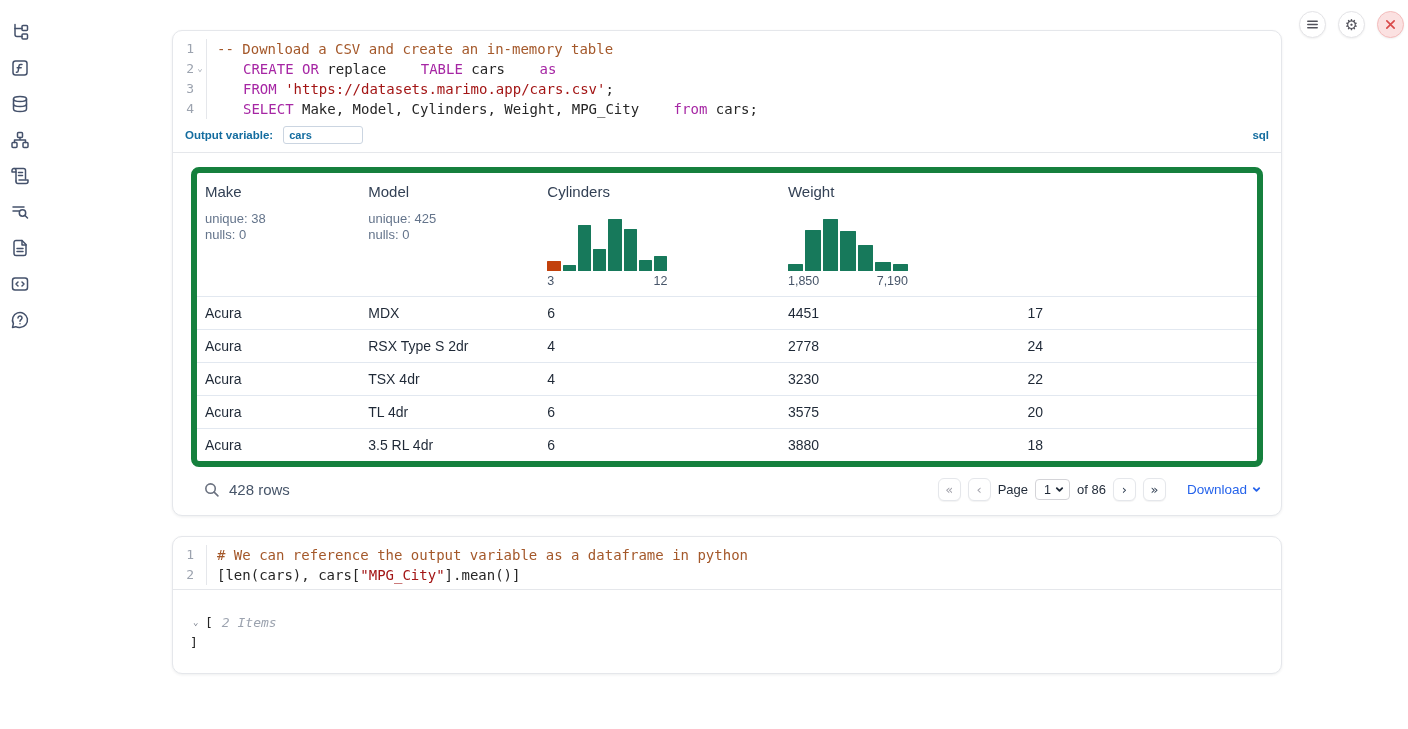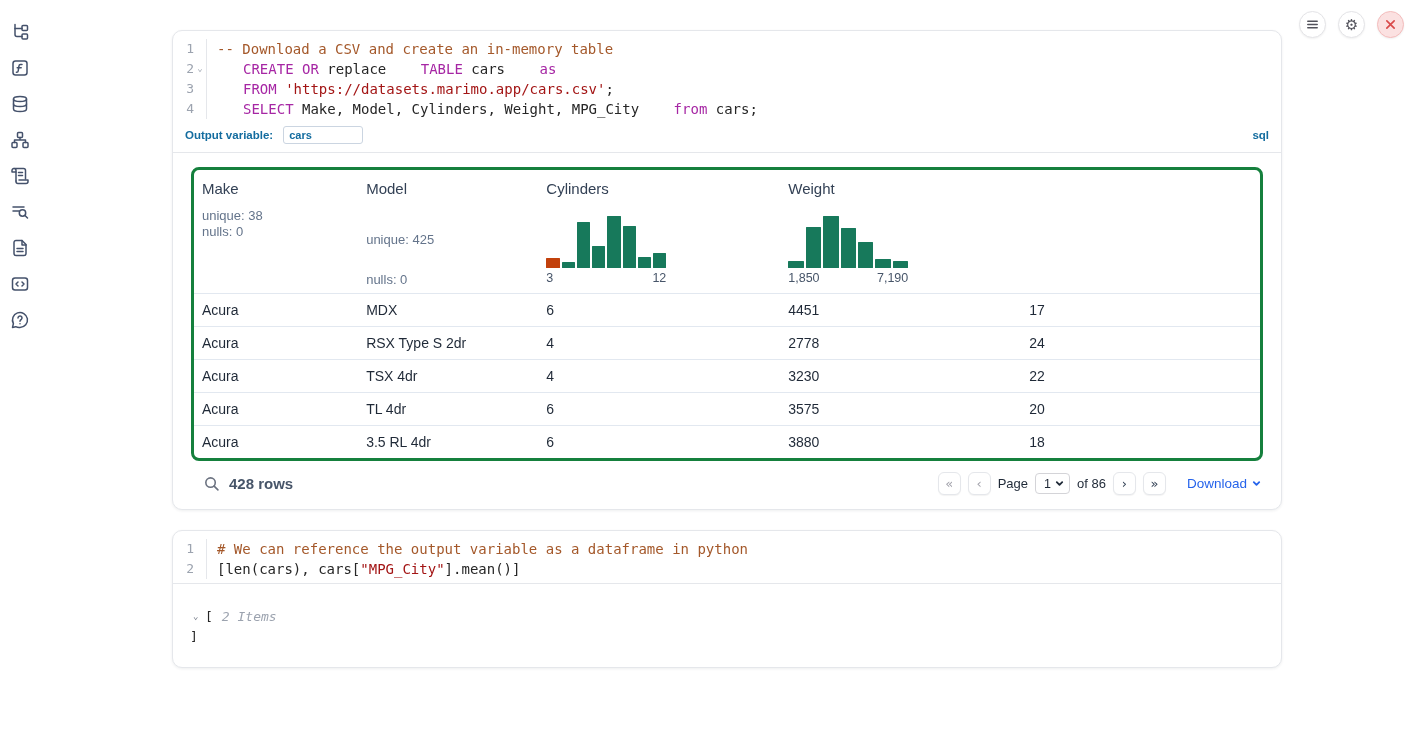--- a/index.html
+++ b/index.html
@@ -39,43 +39,43 @@
 
   
   .outvar-row { display:flex; align-items:center; gap:10px; padding:3px 12px 8px; }
   .outvar-label { font-size:11.5px; font-weight:700; color:#136C9F; }
   .outvar-input { width:80px; height:18px; border:1px solid #CBD5E1; border-radius:3px;
     font-family:"Liberation Sans", sans-serif; font-size:11px; font-weight:700; color:#136C9F; padding:0 5px; }
   .lang-badge { margin-left:auto; font-size:11.5px; font-weight:700; color:#136C9F; }
 
   
   .output-section { padding:14px 18px 14px; }
-  .data-table { border:3px solid #15803d; border-radius:8px; overflow:hidden; }
+  .data-table { border:6px solid #15803d; border-radius:8px; overflow:hidden; }
   .thead { display:flex; height:123px; }
   .th { display:flex; flex-direction:column; padding:10px 8px 8px; cursor:pointer; }
   .th:nth-child(1), .td:nth-child(1) { width:15.4%; }
-  .th:nth-child(2), .td:nth-child(2) { width:16.9%;gap:24px; }
+  .th:nth-child(2), .td:nth-child(2) { width:16.9%; }
   .th:nth-child(3), .td:nth-child(3) { width:22.7%; }
   .th:nth-child(4), .td:nth-child(4) { width:22.6%; }
   .th:nth-child(5), .td:nth-child(5) { width:22.4%; }
   .col-name { font-size:15px; color:#334155; }
   .col-stat { margin-top:0; font-size:13px; color:#64748B; line-height:16px; }
   .col-stat.first { margin-top:11px; }
   .histo-wrap { margin-top:auto; width:120px; }
   .histo { display:flex; align-items:flex-end; gap:2px; height:52px; }
   .bar { flex:1; border-radius:0.5px; }
   .axis { display:flex; justify-content:space-between; font-size:12.5px; color:#475569; margin-top:3px; }
   .tr { display:flex; border-top:1px solid #E2E8F0; height:33px; align-items:center; cursor:pointer; }
   .td { padding:0 8px; font-size:14px; color:#1F2937; }
 
   
   .table-footer { display:flex; align-items:center; margin-top:11px; padding:0 2px; }
   .search-btn { border:none; background:none; margin-left:10px; color:#6B7280; cursor:pointer; display:flex; }
   .search-btn svg { width:17px; height:17px; stroke:currentColor; fill:none; stroke-width:1.7; stroke-linecap:round; }
-  .row-count { margin-left:9px; font-size:15px; color:#475569;font-weight:bold; }
+  .row-count { margin-left:9px; font-size:15px; color:#475569; }
   .pager { margin-left:auto; display:flex; align-items:center; gap:7px; }
   .pg-btn { width:23px; height:23px; border:1px solid #E5E7EB; border-radius:6px; background:#fff;
     box-shadow:0 1px 1px rgba(0,0,0,.05); font-size:13px; color:#334155; cursor:pointer;
     display:flex; align-items:center; justify-content:center; font-family:"DejaVu Sans", sans-serif; }
   .pg-btn.muted { color:#A1A1AA; }
   .page-label, .page-total { font-size:13px; color:#1F2937; }
   .select-box { display:inline-flex; align-items:center; gap:4px; border:1px solid #D4D4D8; border-radius:4px;
     height:21px; padding:0 5px 0 8px; font-size:12.5px; color:#1F2937; background:#fff; cursor:pointer; }
   .select-box svg, .download-link svg { width:9px; height:9px; stroke:currentColor; fill:none; stroke-width:2; stroke-linecap:round; stroke-linejoin:round; }
   .download-link { display:inline-flex; align-items:center; gap:5px; margin-left:14px; font-size:13.5px; color:#2563EB; cursor:pointer; }

